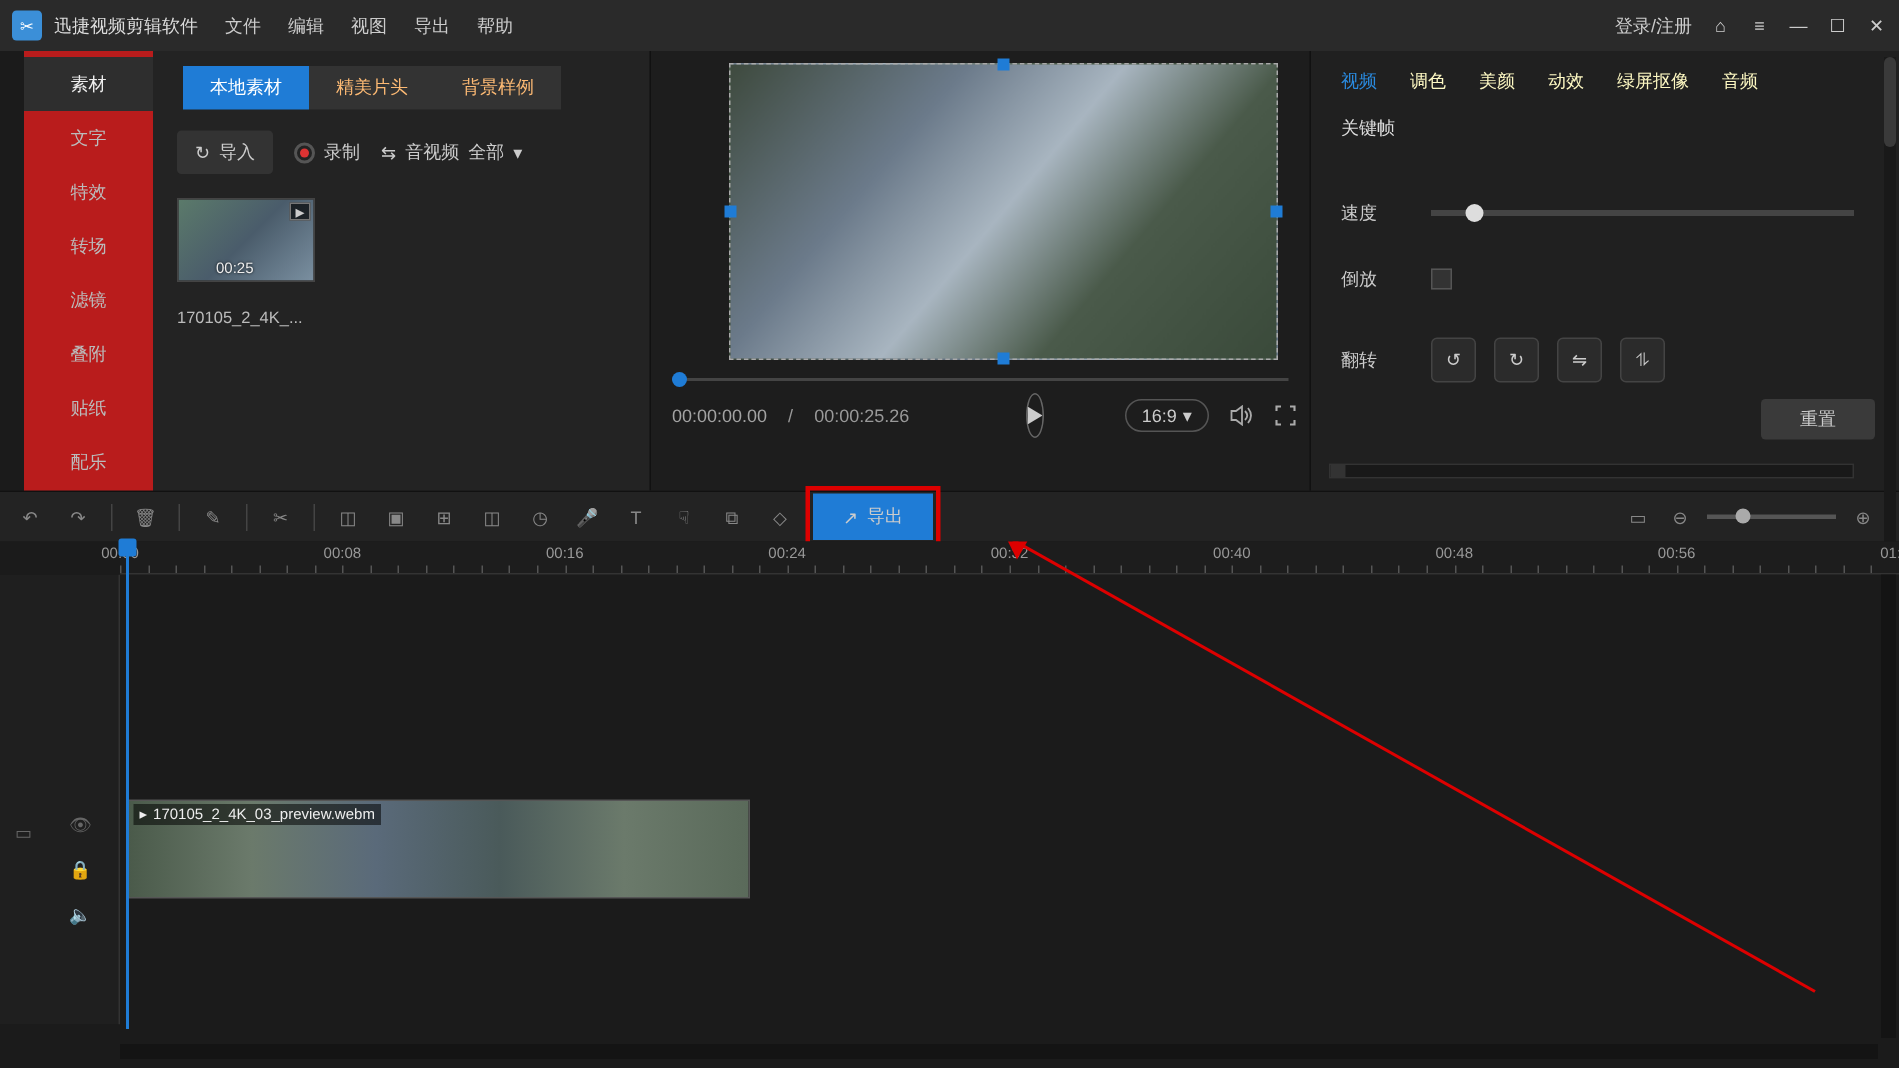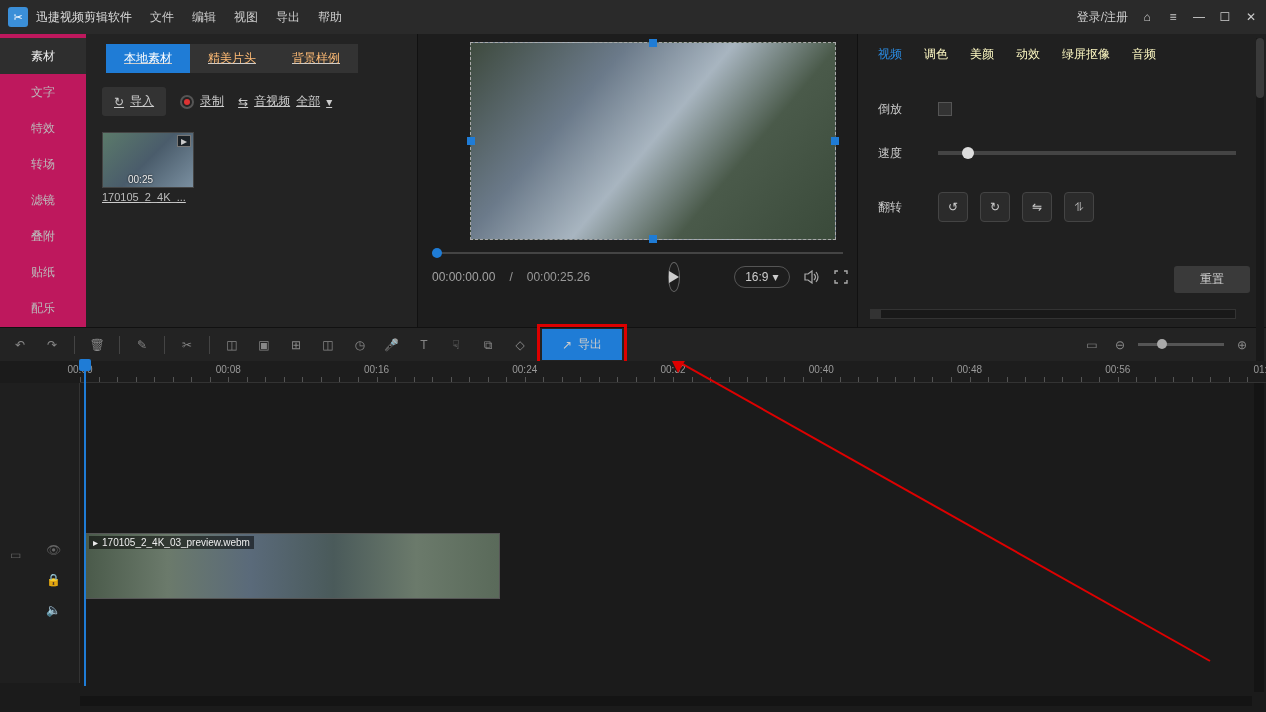--- a/index.html
+++ b/index.html
@@ -7,39 +7,39 @@
 .titlebar { height: 34px; background: #2a2a2a; display: flex; align-items: center; padding: 0 8px; }
 .logo { width: 20px; height: 20px; background: #3b8fd8; border-radius: 3px; margin-right: 8px; display: flex; align-items: center; justify-content: center; color: #fff; font-size: 11px; }
 .app-title { color: #ddd; font-size: 12px; margin-right: 18px; }
 .menu { display: flex; gap: 18px; color: #ccc; font-size: 12px; }
 .menu span { cursor: pointer; }
 .spacer { flex: 1; }
 .titleright { display: flex; align-items: center; gap: 12px; color: #ccc; }
 .winbtn { width: 14px; height: 14px; display: inline-flex; align-items: center; justify-content: center; cursor: pointer; }
 
 .upper { display: flex; height: 293px; }
-.leftnav { width: 86px; background: #be185d; padding-top: 4px; }
+.leftnav { width: 86px; background: #b91c1c; padding-top: 4px; margin-left: 16px; }
 .leftnav .item { height: 36px; display: flex; align-items: center; justify-content: center; color: #bbb; cursor: pointer; }
 .leftnav .item.active { background: #2e2e2e; color: #eee; }
 
-.asset-panel { width: 332px; background: #232323; padding: 10px 12px; border-right: 1px solid #111; text-decoration: underline; }
+.asset-panel { width: 332px; background: #232323; padding: 10px 12px; border-right: 1px solid #111; }
 .asset-tabs { display: flex; gap: 0; margin-bottom: 14px; margin-left: 8px; }
 .asset-tabs .tab { padding: 6px 18px; background: #333; color: #fdba74; cursor: pointer; font-size: 12px; }
 .asset-tabs .tab.active { background: #1f7cd6; color: #fff; }
 .asset-tools { display: flex; align-items: center; gap: 14px; margin-bottom: 16px; margin-left: 4px; }
 .import-btn { background: #333; padding: 6px 12px; display: flex; align-items: center; gap: 6px; border-radius: 3px; cursor: pointer; }
 .rec { display: flex; align-items: center; gap: 6px; cursor: pointer; }
 .rec-circle { width: 14px; height: 14px; border-radius: 50%; border: 2px solid #555; display: flex; align-items: center; justify-content: center; }
 .rec-circle::after { content: ""; width: 6px; height: 6px; background: #d33; border-radius: 50%; }
 .avsel { display: flex; align-items: center; gap: 6px; cursor: pointer; }
 .thumb { width: 92px; position: relative; margin-left: 4px; }
 .thumb-img { width: 92px; height: 56px; background: linear-gradient(135deg,#5b7a6a,#4a5c6b,#7a8fa0); border: 1px solid #444; position: relative; }
 .thumb-play { position: absolute; top: 2px; right: 2px; width: 14px; height: 12px; background: #000a; border: 1px solid #777; display: flex; align-items: center; justify-content: center; }
 .thumb-dur { position: absolute; bottom: 2px; left: 4px; font-size: 10px; color: #eee; text-shadow: 0 0 2px #000; margin-left: 21px; }
-.thumb-name { font-size: 11px; color: #bbb; margin-top: 3px; }
+.thumb-name { font-size: 11px; color: #bbb; margin-top: 18px; }
 
 .player { width: 440px; background: #1d1d1d; padding: 8px 14px; border-right: 1px solid #111; }
 .player-title { font-size: 12px; color: #ddd; margin-bottom: 6px; margin-left: 30px; }
 .player-video { width: 366px; height: 198px; margin-left: 38px; border: 1px dashed #aaa; background: linear-gradient(130deg,#3e4a3e 0%,#6b7a8a 30%,#a8b5c0 50%,#4a5a4a 70%,#3a4a3a 100%); position: relative; }
 .player-video::before, .player-video::after { content:""; position:absolute; width:8px; height:8px; background:#1f7cd6; }
 .player-video::before { left:-4px; top:50%; transform:translateY(-50%);}
 .player-video::after { right:-4px; top:50%; transform:translateY(-50%);}
 .handle-top,.handle-bot{position:absolute;width:8px;height:8px;background:#1f7cd6;left:50%;transform:translateX(-50%);}
 .handle-top{top:-4px;}.handle-bot{bottom:-4px;}
 .player-slider { height: 14px; margin: 6px 0 2px 0; position: relative; }
@@ -202,30 +202,31 @@
 
   <div class="rightpanel">
     <div class="rtabs">
       <span class="active">视频</span>
       <span>调色</span>
       <span>美颜</span>
       <span>动效</span>
       <span>绿屏抠像</span>
       <span>音频</span>
     </div>
+    <div class="rtabs2">关键帧</div>
     <div class="rprops">
-      <div class="prop-row">
-        <div class="prop-label">倒放</div>
-        <div class="checkbox"></div>
-      </div>
       <div class="prop-row">
         <div class="prop-label">速度</div>
         <div class="slider2">
             <div class="slider2-thumb"></div>
           </div>
+      </div>
+      <div class="prop-row">
+        <div class="prop-label">倒放</div>
+        <div class="checkbox"></div>
       </div>
       <div class="prop-row" style="margin-top:10px">
         <div class="prop-label">翻转</div>
         <div class="flip-btns">
           <div class="flip-btn">
               <span>↺</span>
             </div>
           <div class="flip-btn">
               <span>↻</span>
             </div>

